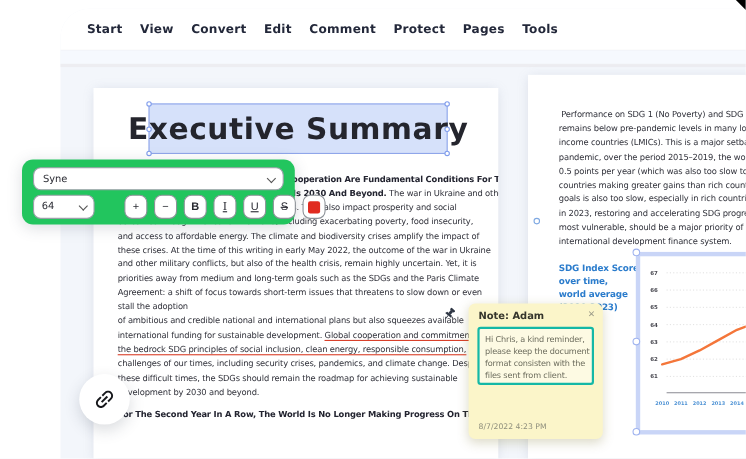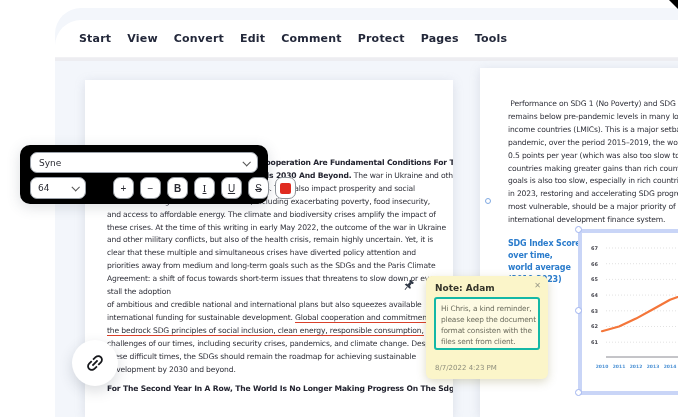--- a/index.html
+++ b/index.html
@@ -1,20 +1,20 @@
 <!DOCTYPE html>
 <html><head>
 <meta charset="utf-8">
 <style>
   html,body{margin:0;padding:0;}
   body{width:678px;height:417px;position:relative;overflow:hidden;background:#ffffff;
        font-family:"DejaVu Sans","Liberation Sans",sans-serif;}
   
   .app{position:absolute;left:55px;top:8px;right:0;bottom:0;background:#f3f6fb;border-top-left-radius:26px;}
-  .menubar{position:absolute;left:55px;top:20px;right:0;height:37px;background:#ffffff;
+  .menubar{position:absolute;left:55px;top:8px;right:0;height:37px;background:#ffffff;
            border-top-left-radius:26px;display:flex;align-items:center;gap:16px;padding-left:24px;
            border-bottom:1px solid #f1f1f4;z-index:3;}
   .menu-item{font-size:11px;font-weight:bold;color:#23283а;color:#23283a;letter-spacing:.2px;cursor:default;white-space:nowrap;}
   .band{position:absolute;left:55px;top:46px;right:0;height:12px;background:#f6f9fe;z-index:2;}
   .band-edge{position:absolute;left:55px;top:58px;right:0;height:3px;background:#ededf1;z-index:2;}
   
   .page{position:absolute;background:#ffffff;box-shadow:0 2px 10px rgba(130,140,165,.22);overflow:hidden;}
   #page-left{left:85px;top:80px;width:368px;height:337px;z-index:4;}
   #page-right{left:480px;top:68px;width:242px;height:349px;z-index:4;}
   
@@ -29,42 +29,42 @@
   .sb{font-weight:bold;color:#232430;}
   .sr{border-bottom:1.2px solid #d9402a;padding-bottom:.5px;}
   .sl{color:#2563d4;font-weight:bold;text-decoration:underline;cursor:pointer;}
   #left-body{left:22px;top:77px;width:334px;}
   #right-body{left:28px;top:30px;width:220px;}
   .chart-title{position:absolute;left:28px;top:170px;font-size:8px;font-weight:bold;color:#2b7ccc;z-index:1;}
   .chart-title .ln{line-height:12px;white-space:pre;}
   .anchor-dot{position:absolute;left:5px;top:130px;width:6px;height:6px;border-radius:50%;
               border:1.2px solid #7fa9e2;box-sizing:border-box;background:transparent;}
   
-  .fmt-toolbar{position:absolute;left:20px;top:145px;width:248px;height:59px;background:#000000;
+  .fmt-toolbar{position:absolute;left:20px;top:145px;width:248px;height:59px;background:#22c55e;
                border-radius:10px;box-shadow:0 3px 14px rgba(60,70,90,.18);z-index:9;}
   .font-select{position:absolute;left:10px;top:7px;width:228px;height:21px;border:1.3px solid #9aa0a8;
                border-radius:7px;box-sizing:border-box;display:flex;align-items:center;
                padding:0 8px;font-size:9px;color:#2a2b33;background:#fff;cursor:pointer;}
   .size-select{position:absolute;left:10px;top:32px;width:56px;height:22px;border:1.3px solid #9aa0a8;
                border-radius:7px;box-sizing:border-box;display:flex;align-items:center;
                padding:0 7px;font-size:9px;color:#2a2b33;background:#fff;cursor:pointer;}
   .chev{margin-left:auto;width:5px;height:5px;border-right:1.3px solid #555;border-bottom:1.3px solid #555;
         transform:rotate(45deg) translateY(-1px);}
   .fmt-btn{position:absolute;top:32px;width:21px;height:22px;border:1.3px solid #8d9298;border-radius:7px;
            box-sizing:border-box;background:#fff;display:flex;align-items:center;justify-content:center;
            font-size:10px;color:#2a2b33;cursor:pointer;padding:0;}
   .fmt-btn.u-label{text-decoration:underline;}
   .fmt-btn.s-label{text-decoration:line-through;}
   .fmt-btn.i-label{font-family:"DejaVu Serif","Liberation Serif",serif;text-decoration:underline;}
   .swatch{width:11px;height:11px;background:#e02b20;border-radius:2px;}
   
   .link-fab{position:absolute;left:72px;top:340px;width:46px;height:46px;border-radius:50%;background:#fff;
             box-shadow:0 5px 14px rgba(50,60,80,.18);display:flex;align-items:center;justify-content:center;z-index:10;cursor:pointer;}
   
-  .note{position:absolute;left:426px;top:276px;width:122px;height:103px;background:#fbf5c9;border-radius:6px;
+  .note{position:absolute;left:426px;top:276px;width:122px;height:123px;background:#fbf5c9;border-radius:6px;
         box-shadow:0 3px 10px rgba(120,110,40,.25);z-index:8;}
   .note-head{position:absolute;left:9px;top:7px;font-size:9px;font-weight:bold;color:#35352b;}
   .note-close{position:absolute;right:7px;top:5px;font-size:8px;color:#9a9a88;cursor:pointer;}
   .note-panel{position:absolute;left:8px;top:21px;width:106px;height:53px;background:#fdfae3;
               border:2px solid #14b8a6;border-radius:3px;box-sizing:border-box;padding:4px 5px;}
   .note-panel .ln{font-size:7.4px;color:#6d6d5e;line-height:11px;white-space:pre;}
   .note-time{position:absolute;left:9px;bottom:7px;font-size:7px;color:#8e8e7c;}
   
   .pin{position:absolute;left:402px;top:279px;width:13px;height:13px;z-index:7;}
   
@@ -86,29 +86,37 @@
     <div class="menu-item">View</div>
     <div class="menu-item">Convert</div>
     <div class="menu-item">Edit</div>
     <div class="menu-item">Comment</div>
     <div class="menu-item">Protect</div>
     <div class="menu-item">Pages</div>
     <div class="menu-item">Tools</div>
   </nav>
 
 <section class="page" id="page-left">
+  <div class="title-box">
+    <span class="title-text">Executive Summary</span>
+    <div class="handle" style="left:-3px;top:-3px;"></div>
+    <div class="handle" style="right:-3px;top:-3px;"></div>
+    <div class="handle" style="left:-3px;bottom:-3px;"></div>
+    <div class="handle" style="right:-3px;bottom:-3px;"></div>
+    <div class="handle" style="left:-3px;top:20px;"></div>
+    <div class="handle" style="right:-3px;top:20px;"></div>
+  </div>
   <div class="doc-lines" id="left-body">
       <div class="ln"><span class="sb">Peace, Diplomacy, And International Cooperation Are Fundamental Conditions For The</span></div>
       <div class="ln"><span class="sb">World To Progress On The Sdgs Towards 2030 And Beyond.</span><span> The war in Ukraine and other</span></div>
       <div class="ln"><span>military conflicts are humanitarian tragedies. They also impact prosperity and social</span></div>
       <div class="ln"><span>outcomes through the rest of the world, including exacerbating poverty, food insecurity,</span></div>
       <div class="ln"><span>and access to affordable energy. The climate and biodiversity crises amplify the impact of</span></div>
       <div class="ln"><span>these crises. At the time of this writing in early May 2022, the outcome of the war in Ukraine</span></div>
       <div class="ln"><span>and other military conflicts, but also of the health crisis, remain highly uncertain. Yet, it is</span></div>
-      <div class="ln"><span>clear that these multiple and simultaneous crises have diverted policy attention and</span></div>
       <div class="ln"><span>priorities away from medium and long-term goals such as the SDGs and the Paris Climate</span></div>
       <div class="ln"><span>Agreement: a shift of focus towards short-term issues that threatens to slow down or even</span></div>
       <div class="ln"><span>stall the adoption</span></div>
       <div class="ln"><span>of ambitious and credible national and international plans but also squeezes available</span></div>
       <div class="ln"><span>international funding for sustainable development. </span><span class="sr">Global cooperation and commitment to</span></div>
       <div class="ln"><span class="sr">the bedrock SDG principles of social inclusion, clean energy, responsible consumption,</span><span> and</span></div>
       <div class="ln"><span>challenges of our times, including security crises, pandemics, and climate change. Despite</span></div>
       <div class="ln"><span>these difficult times, the SDGs should remain the roadmap for achieving sustainable</span></div>
       <div class="ln"><span>development by 2030 and beyond.</span></div>
       <div class="ln" style="margin-top: 7px;"><span class="sb">For The Second Year In A Row, The World Is No Longer Making Progress On The Sdgs.</span></div>

